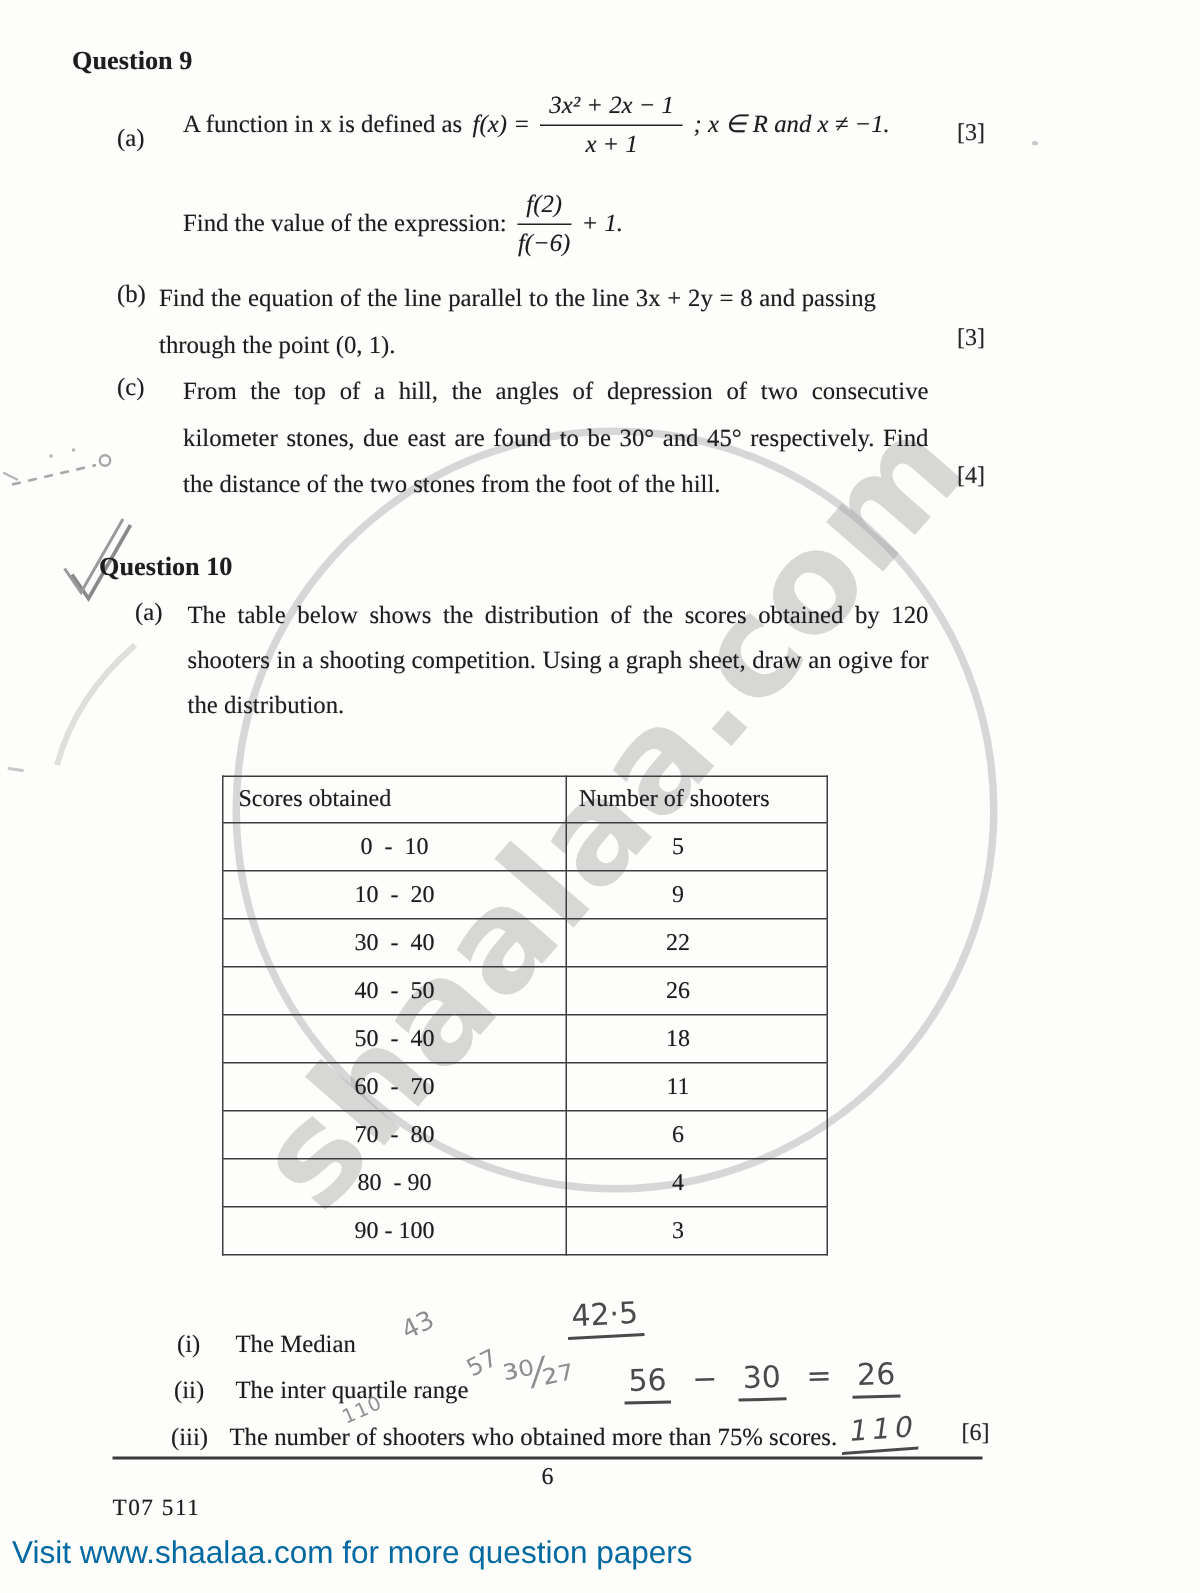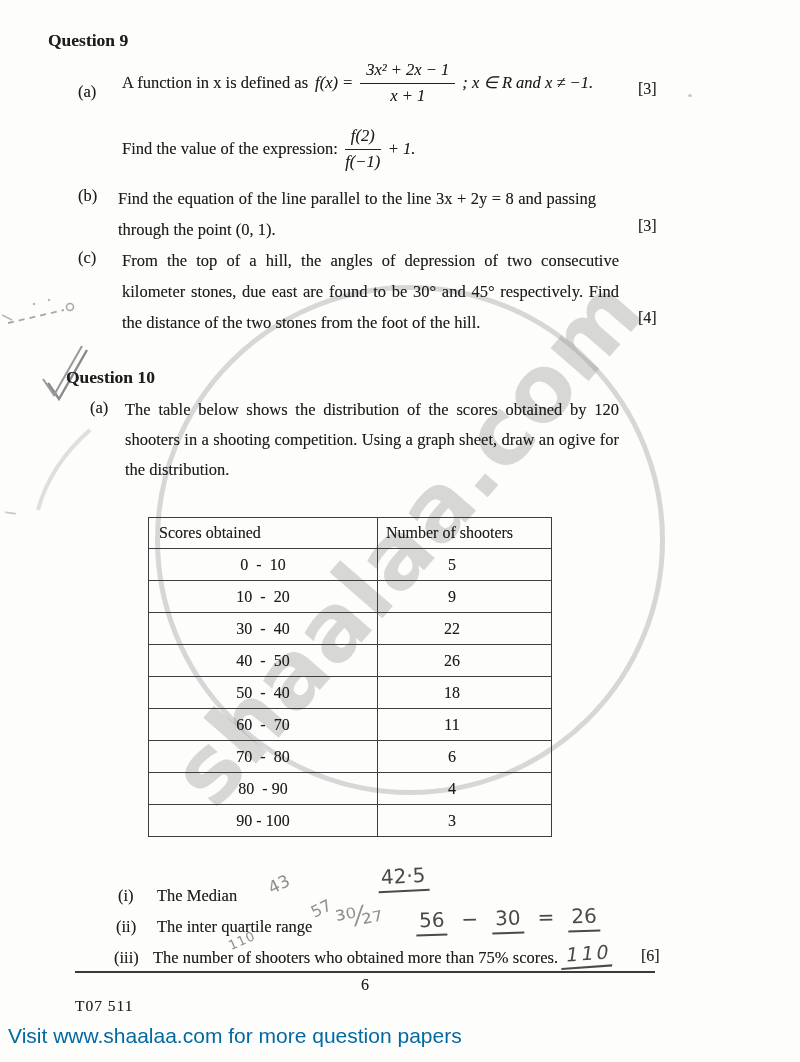--- a/index.html
+++ b/index.html
@@ -80,27 +80,27 @@
     </span>
     <span class="math">; x ∈ R and x ≠ −1.</span>
   </div>
   <div class="abs scan marks" style="left:638px;top:80px;">[3]</div>
   <div class="speck" style="left:688px;top:94px;width:4px;height:3px;"></div>
 
   <div class="abs scan mathrow" style="left:122px;top:126px;">
     <span>Find the value of the expression:</span>
     <span class="frac">
       <span class="num">f(2)</span>
-      <span class="den">f(−1)</span>
+      <span class="den">f(−6)</span>
     </span>
     <span class="math">+ 1.</span>
   </div>
 
   <div class="abs scan plabel" style="left:78px;top:186px;">(b)</div>
-  <div class="abs scan para" style="left:118px;top:183px;width:478px;">Find the equation of the line parallel to the line 3x + 2y = 8 and passing through the point (0, 1).</div>
+  <div class="abs scan para" style="left:106px;top:183px;width:478px;">Find the equation of the line parallel to the line 3x + 2y = 8 and passing through the point (0, 1).</div>
   <div class="abs scan marks" style="left:638px;top:217px;">[3]</div>
 
   <div class="abs scan plabel" style="left:78px;top:248px;">(c)</div>
   <div class="abs scan para" style="left:122px;top:245px;width:497px;">From the top of a hill, the angles of depression of two consecutive kilometer stones, due east are found to be 30° and 45° respectively.  Find the distance of the two stones from the foot of the hill.</div>
   <div class="abs scan marks" style="left:638px;top:309px;">[4]</div>
 
   <svg class="abs" style="left:2px;top:293px;" width="90" height="42">
     <path d="M6,30 L62,17" stroke="#a8a8a8" stroke-width="1.8" stroke-dasharray="6 5" fill="none"></path>
     <circle cx="68" cy="14" r="3.5" stroke="#a8a8a8" stroke-width="1.6" fill="none"></circle>
     <circle cx="32" cy="11" r="1.2" fill="#b5b5b5"></circle>

